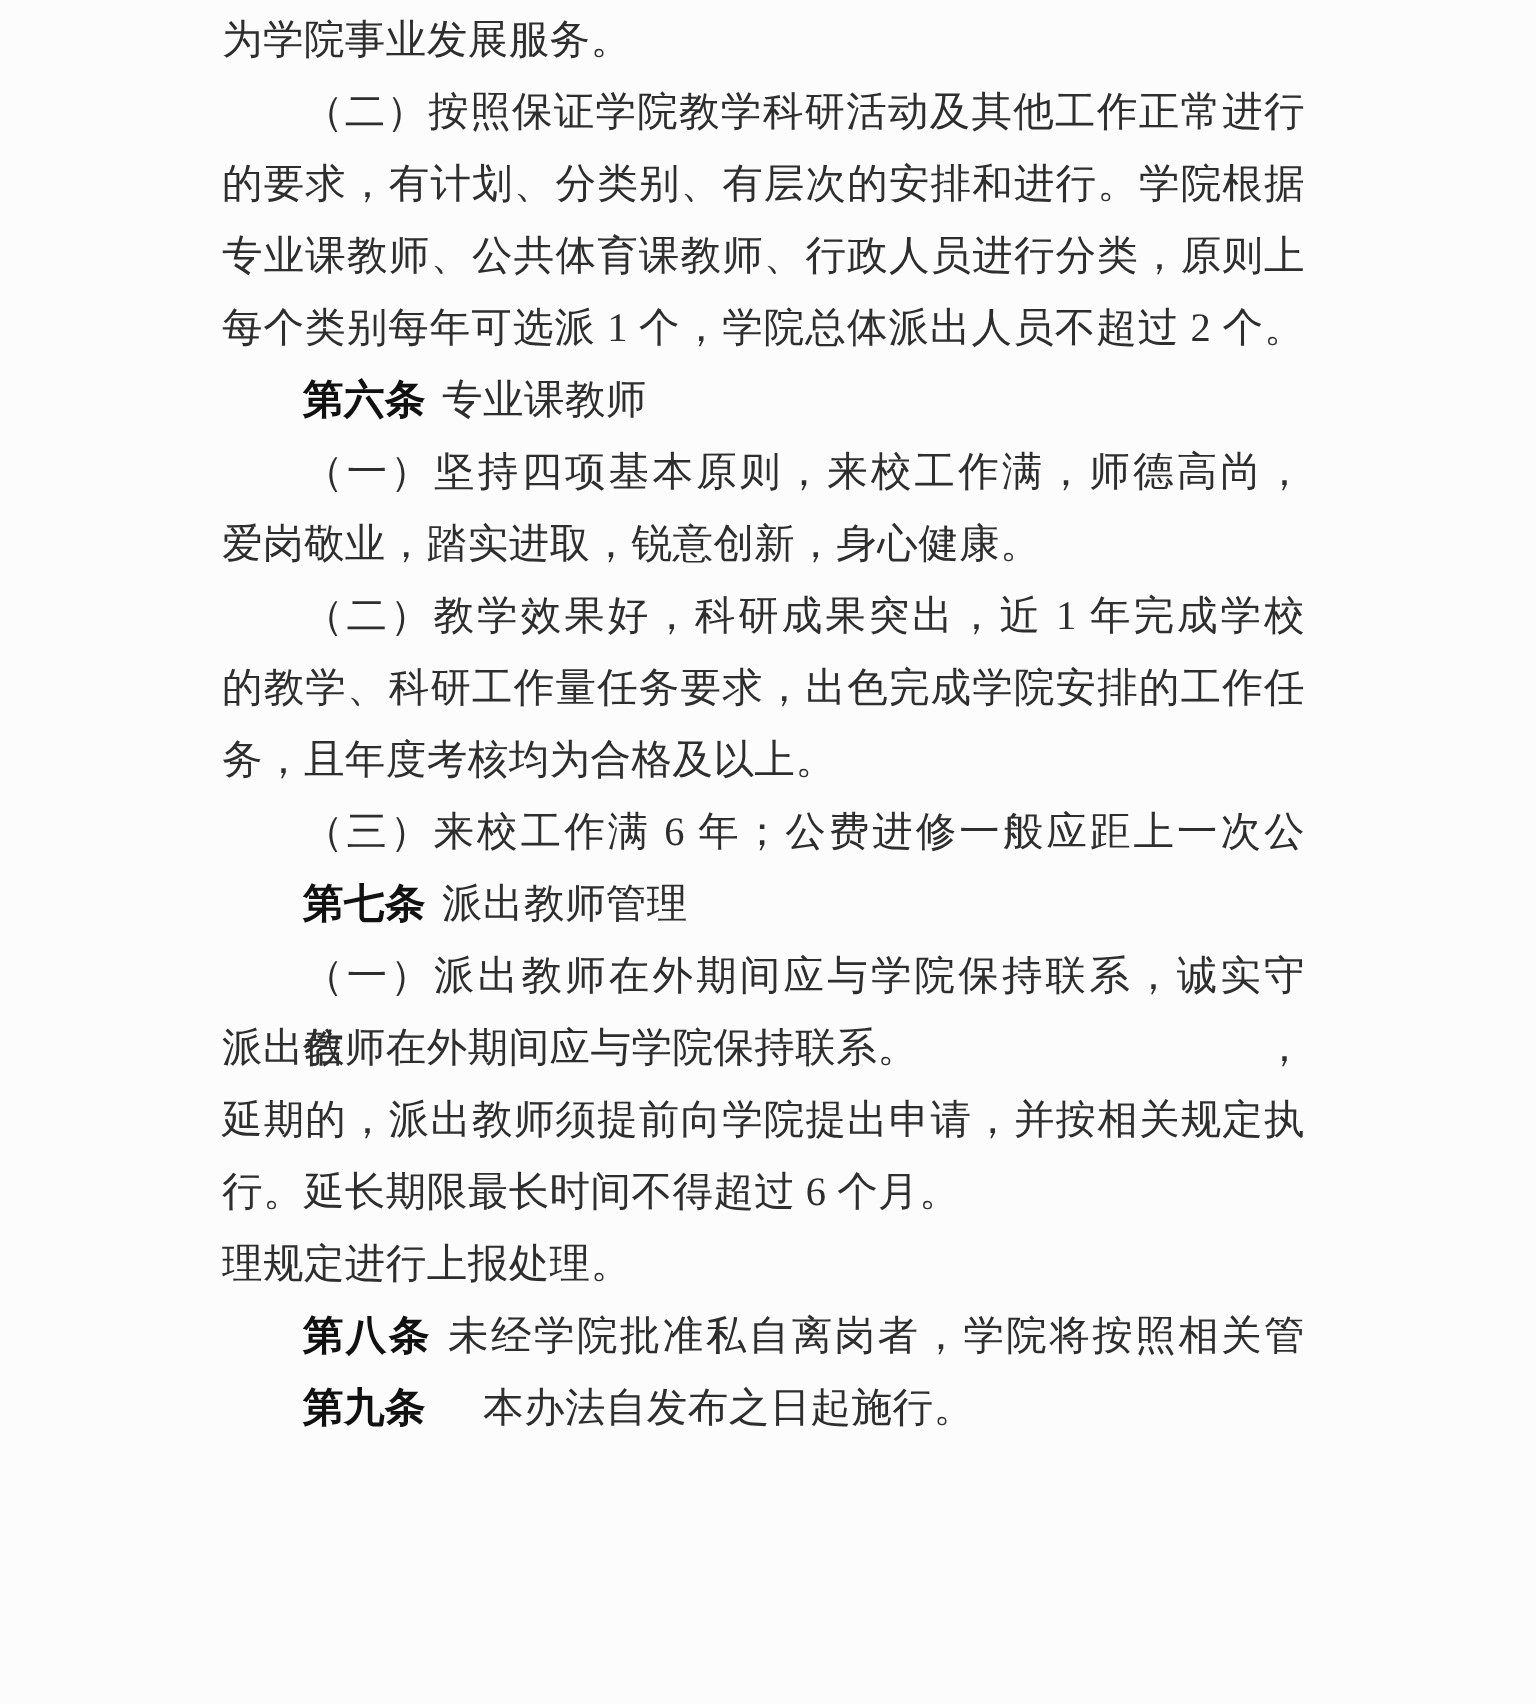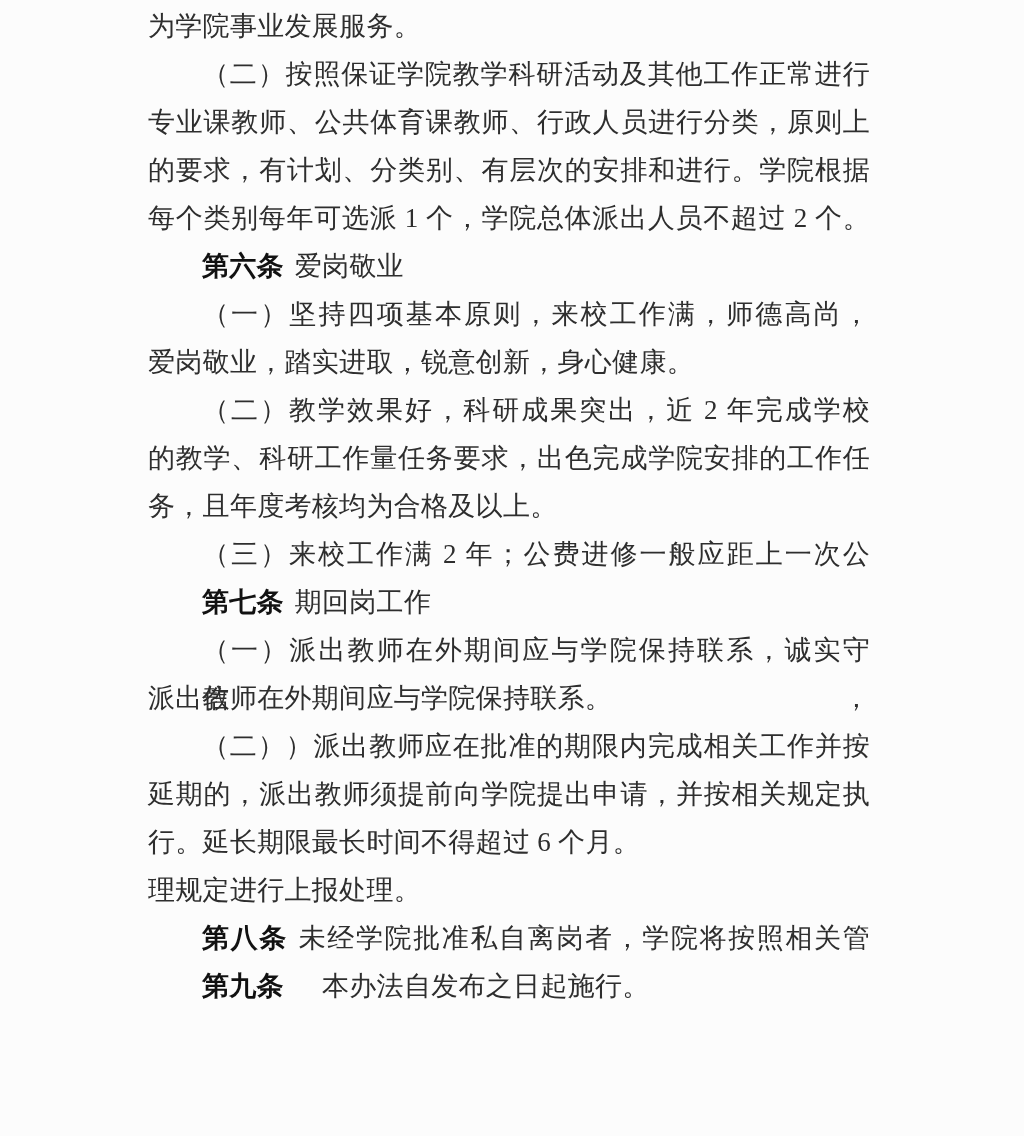--- a/index.html
+++ b/index.html
@@ -40,32 +40,31 @@
     color: #111111;
     margin-right: 0.4em;
   }
 </style>
 </head>
 <body>
 
 <div class="page">
     <div class="line"><span>为学院事业发展服务。</span></div>
     <div class="line indent justify"><span>（二）按照保证学院教学科研活动及其他工作正常进行</span></div>
+    <div class="line justify"><span>的要求，有计划、分类别、有层次的安排和进行。学院根据</span></div>
     <div class="line justify"><span>专业课教师、公共体育课教师、行政人员进行分类，原则上</span></div>
-    <div class="line justify"><span>的要求，有计划、分类别、有层次的安排和进行。学院根据</span></div>
     <div class="line justify"><span>每个类别每年可选派 1 个，学院总体派出人员不超过 2 个。</span></div>
-    <div class="line indent"><span class="article-label">第六条</span><span>爱岗敬业</span></div>
+    <div class="line indent"><span class="article-label">第六条</span><span>专业课教师</span></div>
     <div class="line indent justify"><span>（一）坚持四项基本原则，来校工作满，师德高尚，</span></div>
     <div class="line"><span>爱岗敬业，踏实进取，锐意创新，身心健康。</span></div>
-    <div class="line indent justify"><span>（二）教学效果好，科研成果突出，近 2 年完成学校</span></div>
+    <div class="line indent justify"><span>（二）教学效果好，科研成果突出，近 1 年完成学校</span></div>
     <div class="line justify"><span>的教学、科研工作量任务要求，出色完成学院安排的工作任</span></div>
     <div class="line"><span>务，且年度考核均为合格及以上。</span></div>
-    <div class="line indent justify"><span>（三）来校工作满 2 年；公费进修一般应距上一次公</span></div>
-    <div class="line indent"><span class="article-label">第七条</span><span>期回岗工作</span></div>
+    <div class="line indent justify"><span>（三）来校工作满 6 年；公费进修一般应距上一次公</span></div>
+    <div class="line indent"><span class="article-label">第七条</span><span>派出教师管理</span></div>
     <div class="line indent justify"><span>（一）派出教师在外期间应与学院保持联系，诚实守信，</span></div>
     <div class="line"><span>派出教师在外期间应与学院保持联系。</span></div>
-    <div class="line indent justify"><span>（二））派出教师应在批准的期限内完成相关工作并按</span></div>
     <div class="line justify"><span>延期的，派出教师须提前向学院提出申请，并按相关规定执</span></div>
     <div class="line"><span>行。延长期限最长时间不得超过 6 个月。</span></div>
     <div class="line"><span>理规定进行上报处理。</span></div>
     <div class="line indent justify"><span class="article-label">第八条</span><span>未经学院批准私自离岗者，学院将按照相关管</span></div>
     <div class="line indent"><span class="article-label">第九条</span><span>　本办法自发布之日起施行。</span></div>
   </div>
 
 </body></html>

